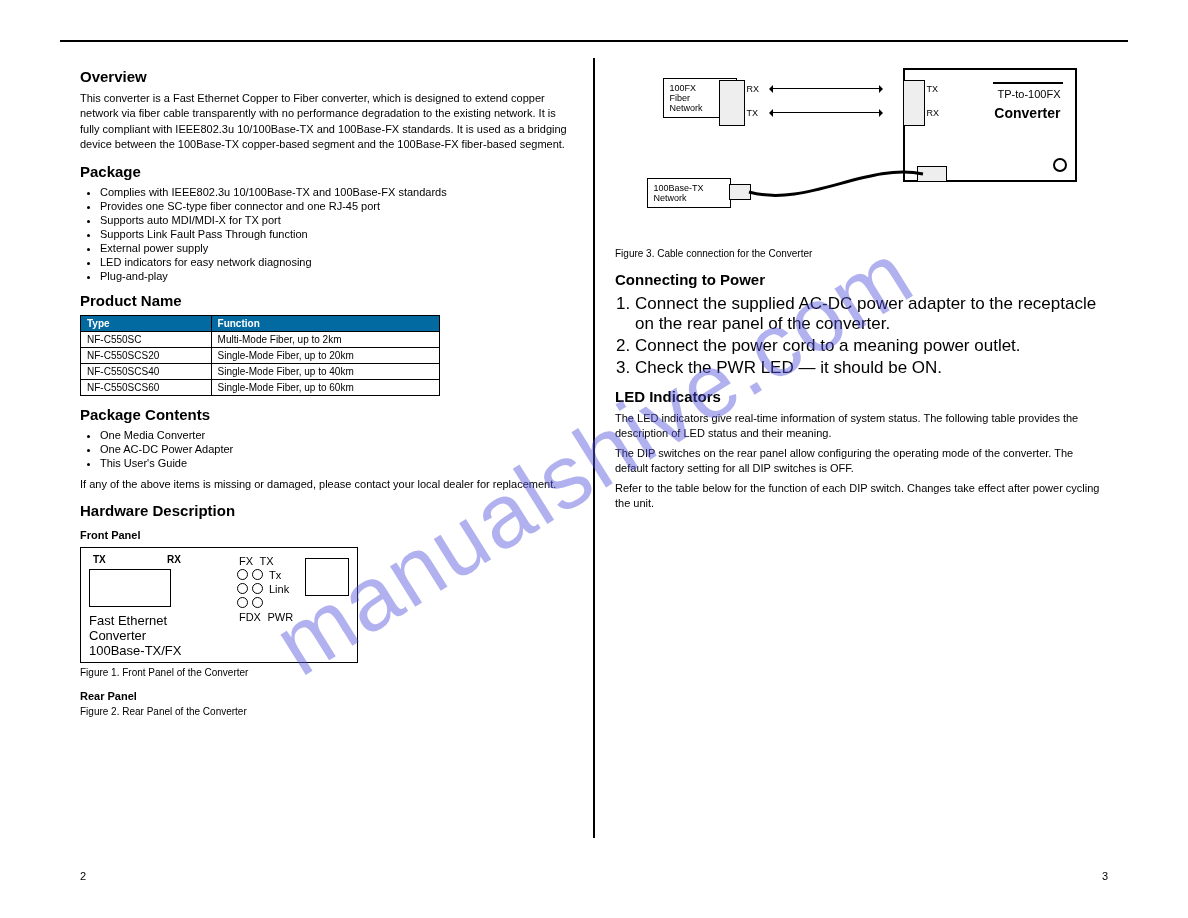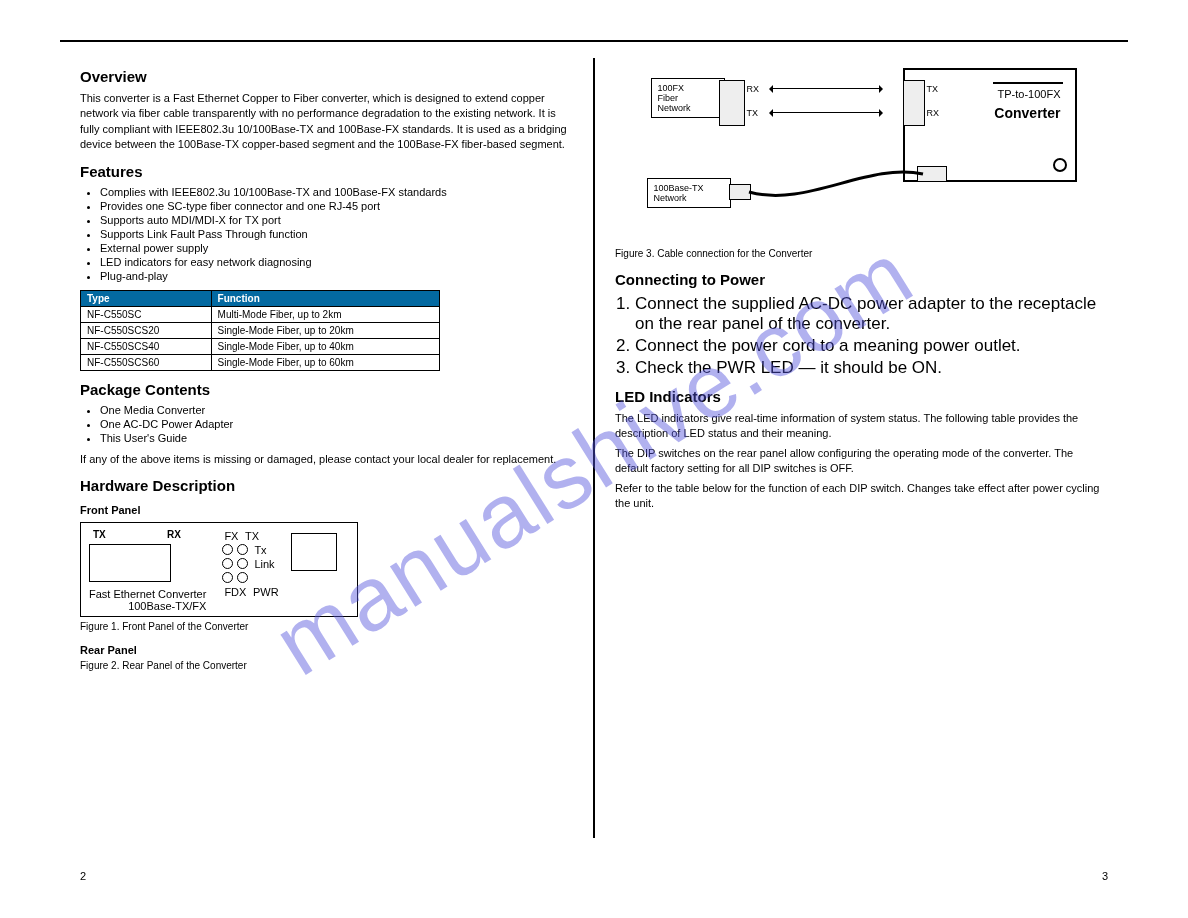--- a/index.html
+++ b/index.html
@@ -90,21 +90,21 @@
     height: 36px;
     margin-top: 4px;
     position: relative;
   }
   .fp-labels { width: 88px; display:flex; justify-content:space-between; font-weight:bold; font-size:10px; padding:0 4px;}
   .led-col { margin-left: 14px; }
   .led-row { display:flex; align-items:center; height:14px; }
   .led { width:9px; height:9px; border:1px solid #000; border-radius:50%; margin:1px 2px; display:inline-block;}
   .led-lbl { font-size:11px; margin-left:4px;}
   .rj45 { border:1px solid #000; width:44px; height:36px; margin-left:12px; margin-top:4px;}
-  .fp-caption { font-size:11px; margin-top:6px;text-align:right; }
+  .fp-caption { font-size:13px; margin-top:6px; }
   .rear-panel {
     height: 64px;
     display:flex;
     align-items:center;
     justify-content:center;
     position:relative;
   }
   .dip-bank {
     display:flex;
     gap:4px;
@@ -164,31 +164,32 @@
 <div class="watermark">manualshive.com</div>
 
 <div class="page">
   <div class="top-rule"></div>
   <div class="columns">
 
     <div class="left-col">
       <h2 class="section">Overview</h2>
       <p>This converter is a Fast Ethernet Copper to Fiber converter, which is designed to extend copper network via fiber cable transparently with no performance degradation to the existing network. It is fully compliant with IEEE802.3u 10/100Base-TX and 100Base-FX standards. It is used as a bridging device between the 100Base-TX copper-based segment and the 100Base-FX fiber-based segment.</p>
 
-      <h2 class="section">Features</h2>
+      <h2 class="section">Package</h2>
       <ul>
         <li>Complies with IEEE802.3u 10/100Base-TX and 100Base-FX standards</li>
         <li>Provides one SC-type fiber connector and one RJ-45 port</li>
         <li>Supports auto MDI/MDI-X for TX port</li>
         <li>Supports Link Fault Pass Through function</li>
         <li>External power supply</li>
         <li>LED indicators for easy network diagnosing</li>
         <li>Plug-and-play</li>
       </ul>
 
+      <h2 class="section">Product Name</h2>
       <table class="product">
         <tbody>
             <tr>
           <th>Type</th>
           <th>Function</th>
         </tr>
         <tr>
               <td>NF-C550SC</td>
               <td>Multi-Mode Fiber, up to 2km</td>
             </tr>
@@ -257,21 +258,21 @@
 
       <span class="page-num left">2</span>
     </div>
 
     <div class="mid-rule"></div>
 
     <div class="right-col">
 
       <div class="diagram">
 
-        <div class="d-box" style="left:4px; top:20px; width:60px; white-space:pre-line;">100FX
+        <div class="d-box" style="left:16px; top:20px; width:60px; white-space:pre-line;">100FX
 Fiber
 Network</div>
         <div class="d-port" style="left:72px; top:22px; width:24px; height:44px;"></div>
         <span class="d-port-lbl" style="left:100px; top:26px;">RX</span>
         <span class="d-port-lbl" style="left:100px; top:50px;">TX</span>
 
         <div class="arrow double" style="left:124px; top:30px; width:110px;"></div>
         <div class="arrow double" style="left:124px; top:54px; width:110px;"></div>
 
         <div class="conv-box">

